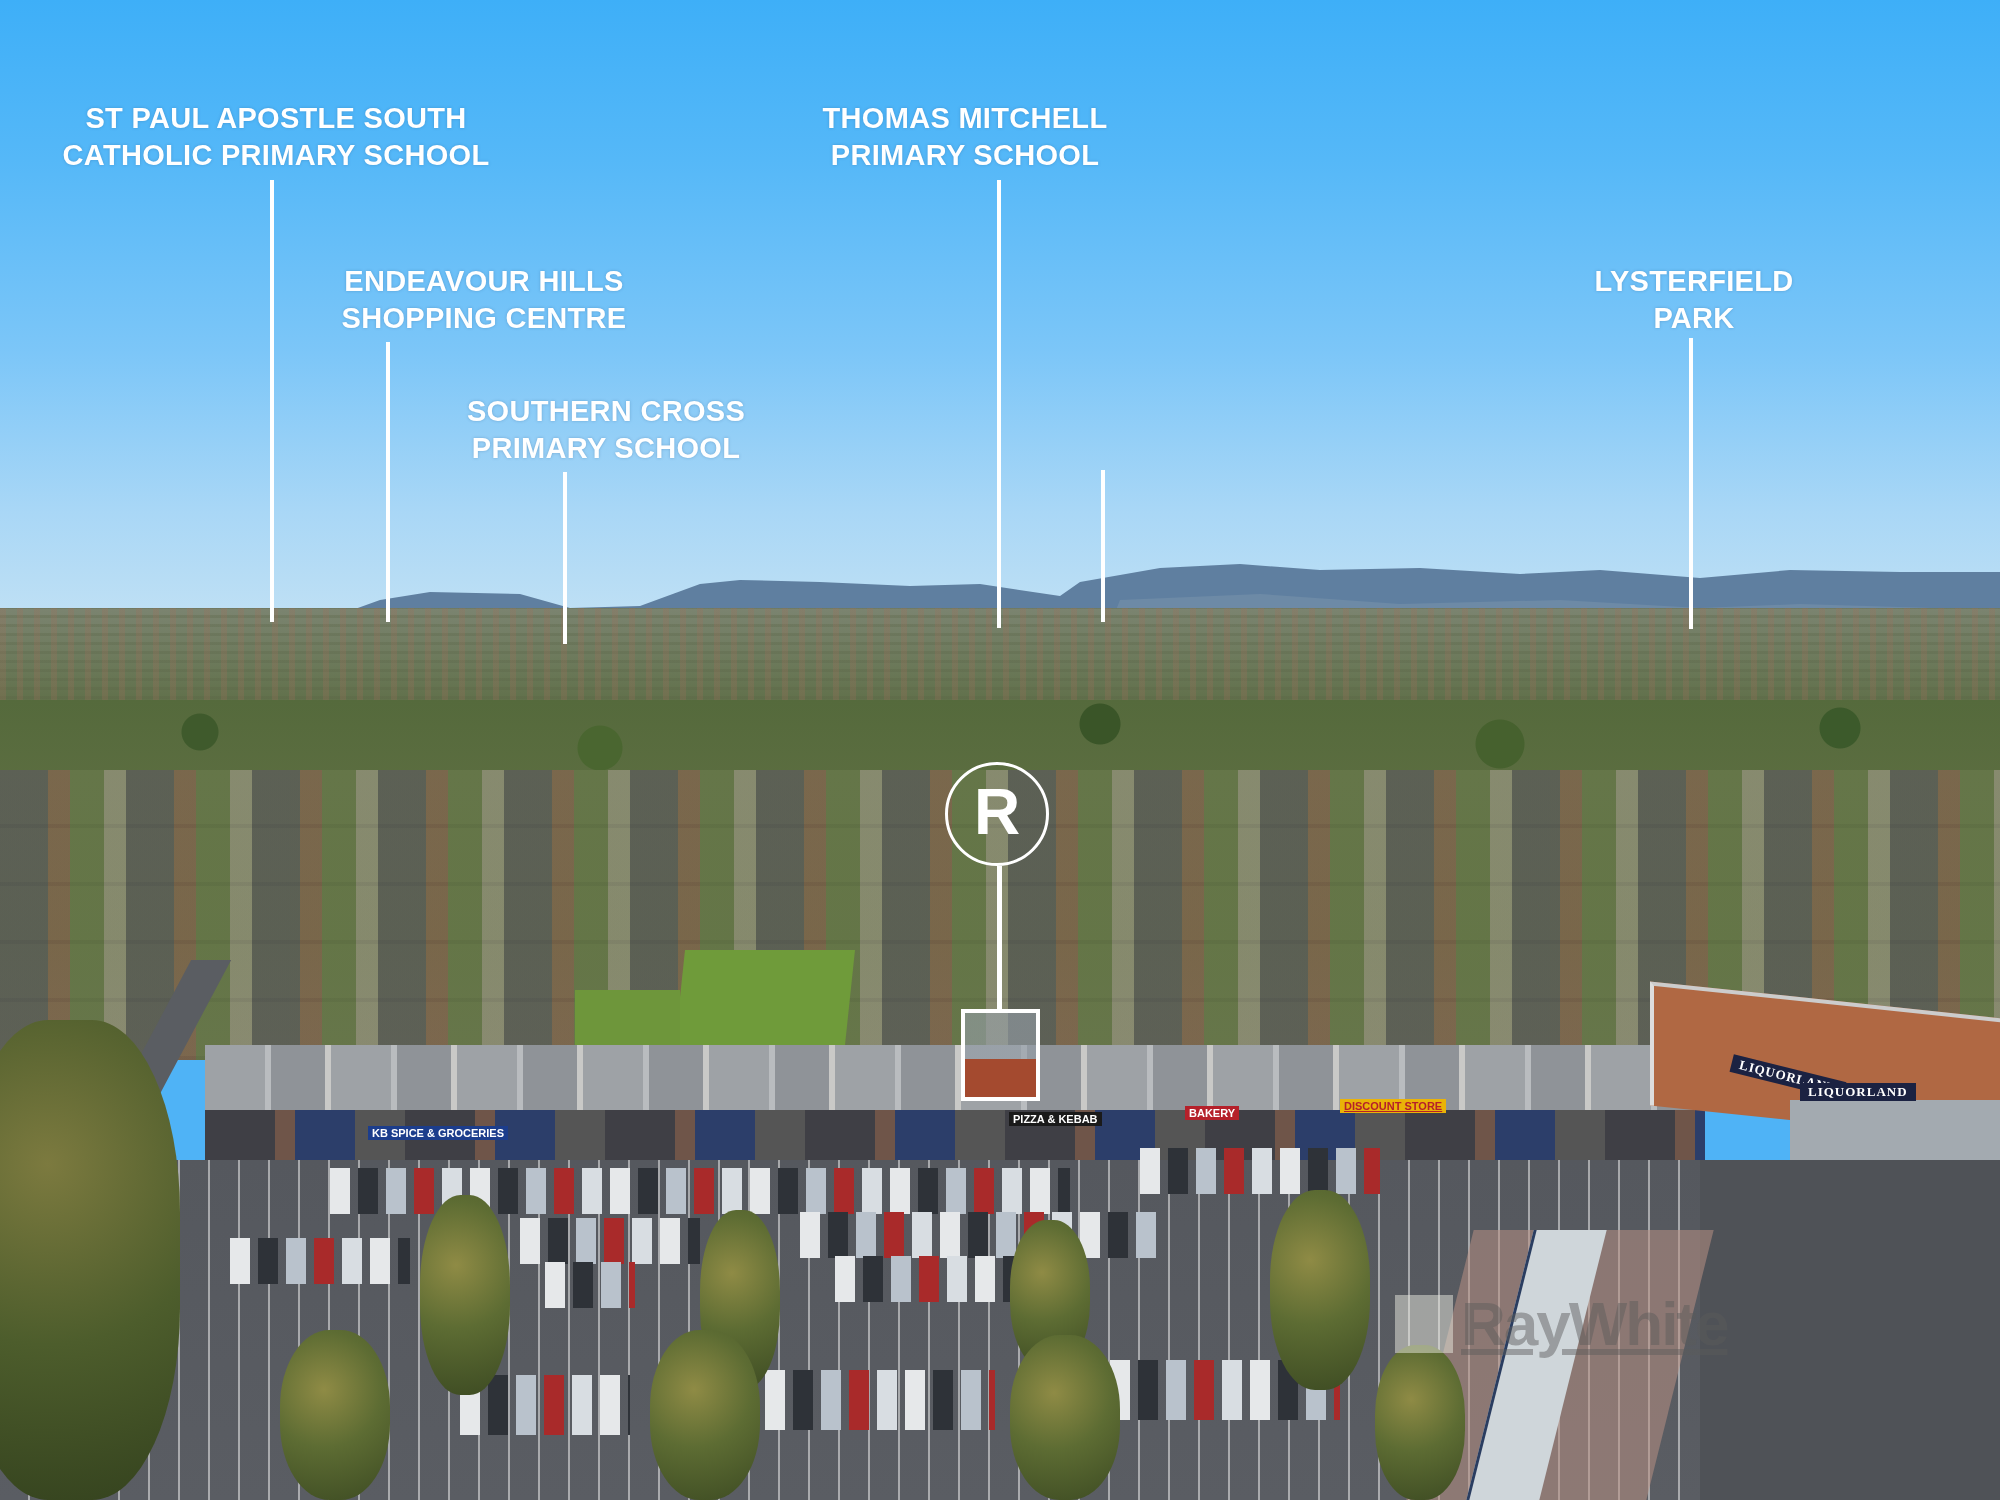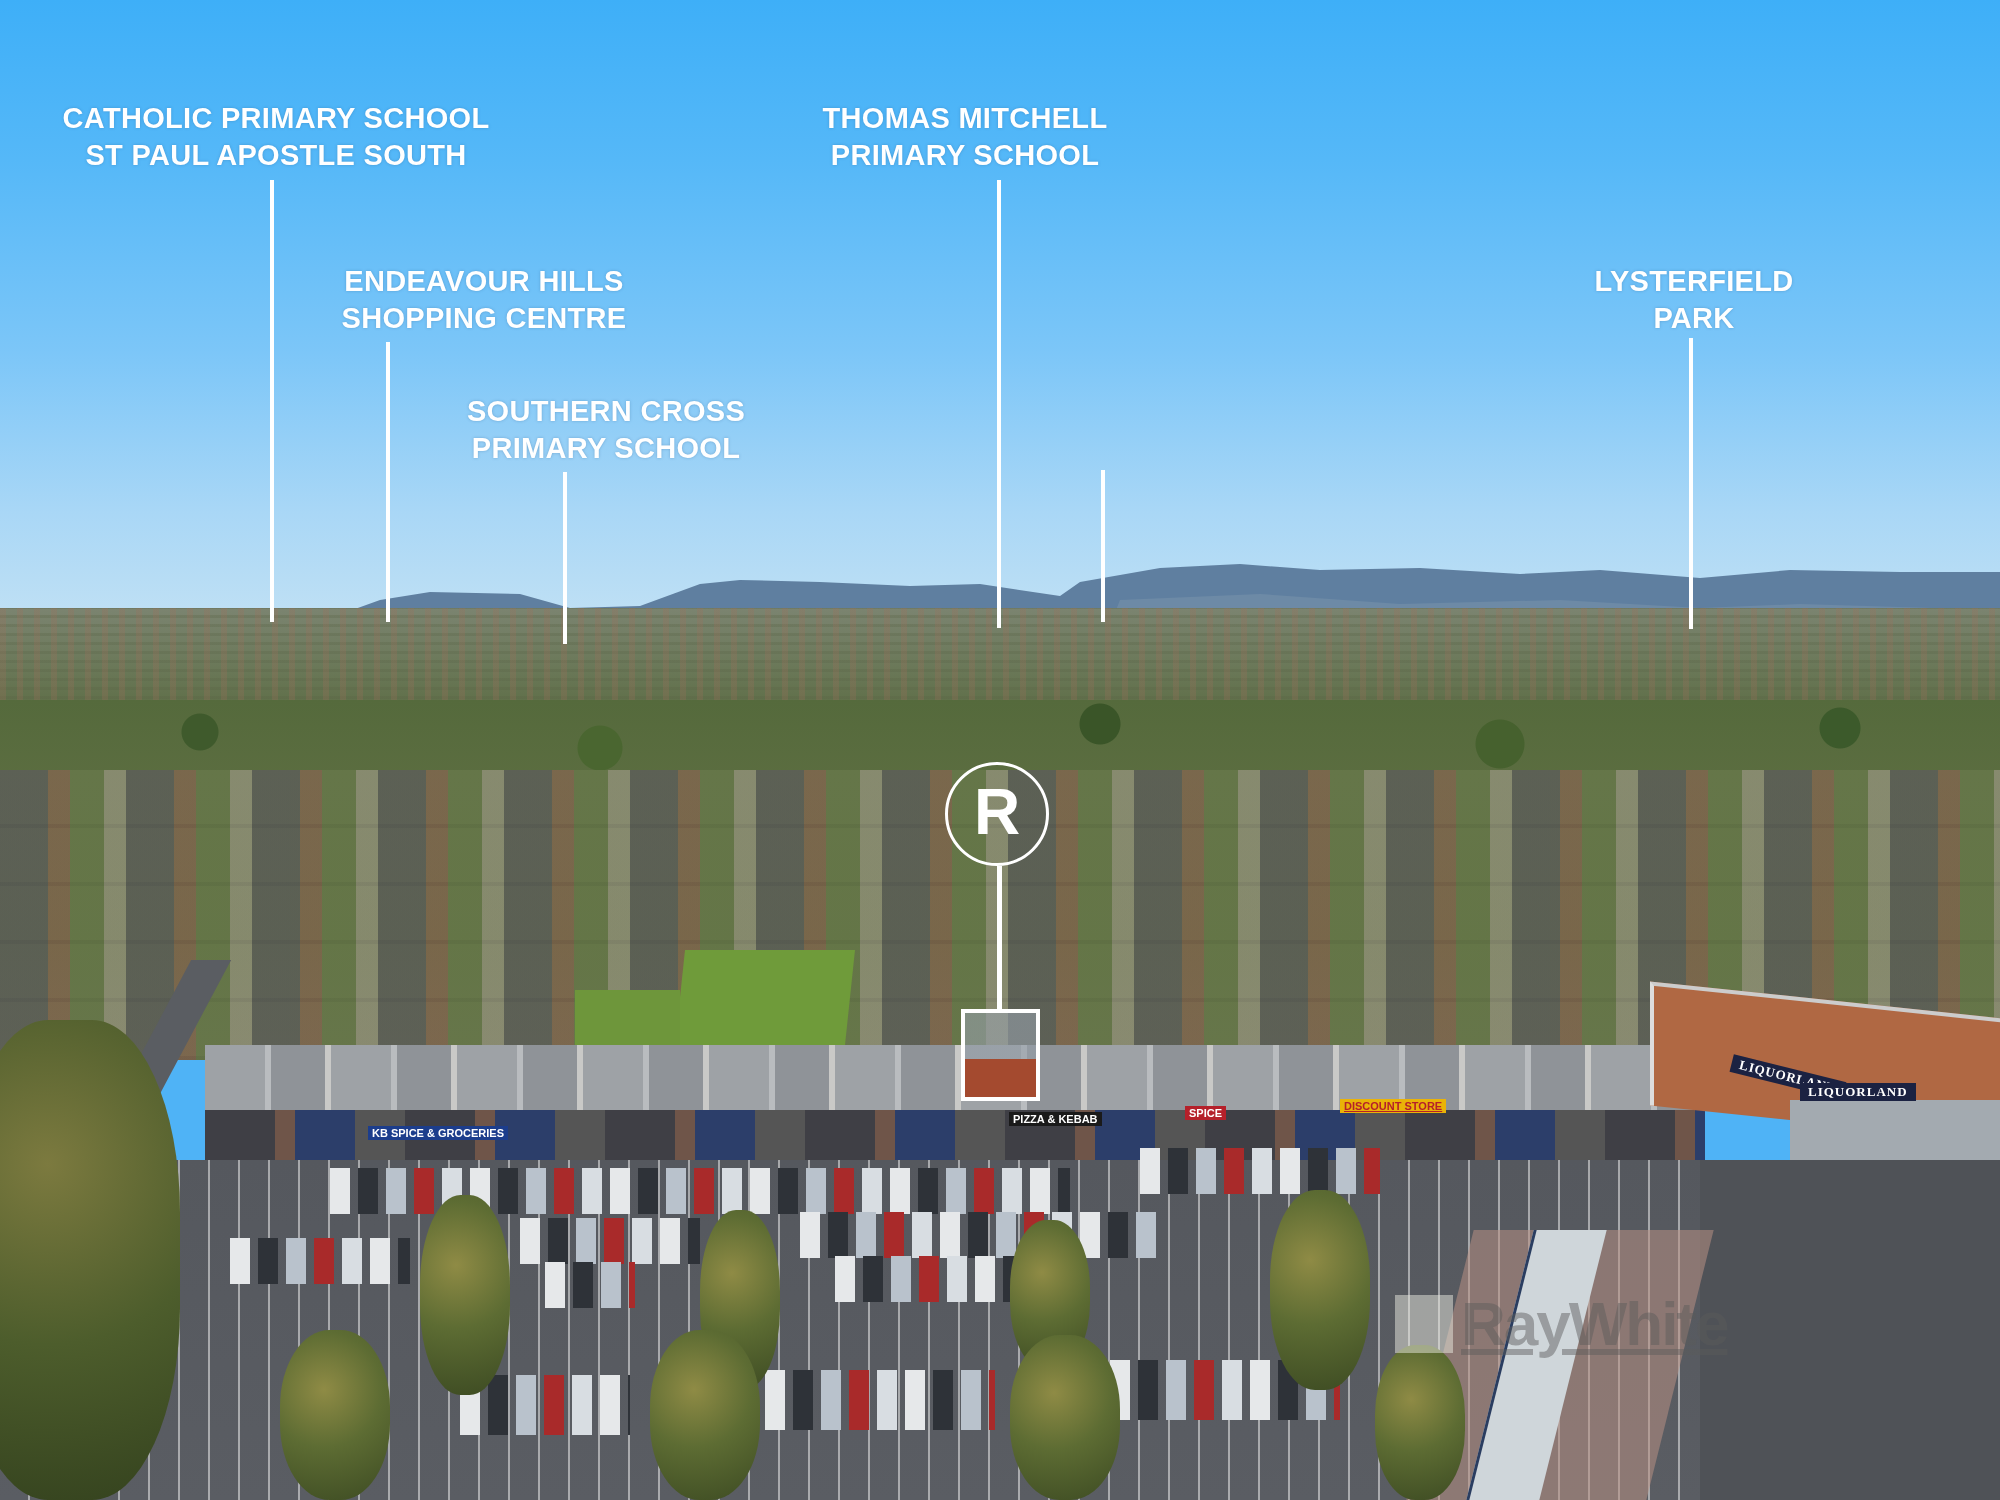--- a/index.html
+++ b/index.html
@@ -94,21 +94,21 @@
   <div class="near-suburbs"></div>
   <div class="side-road"></div>
   <div class="vacant-lot"></div>
   <div class="vacant-lot-2"></div>
 
   <div class="shop-roofs"></div>
   <div class="shop-fronts"></div>
 
   <div class="shop-sign" style="left:368px;top:1126px;background:#1c3d8c;">KB SPICE &amp; GROCERIES</div>
   <div class="shop-sign" style="left:1009px;top:1112px;background:#1a1a1a;">PIZZA &amp; KEBAB</div>
-  <div class="shop-sign" style="left:1185px;top:1106px;background:#b5202a;">SPICE</div>
+  <div class="shop-sign" style="left:1185px;top:1106px;background:#b5202a;">BAKERY</div>
   <div class="shop-sign" style="left:1340px;top:1099px;background:#eab308;color:#b5202a;text-decoration:underline;">DISCOUNT STORE</div>
 
   <div class="bigbox"></div>
   <div class="bigbox-lower"></div>
   <div class="liquor-sign" style="left:1730px;top:1068px;transform:rotate(14deg);">LIQUORLAND</div>
   <div class="liquor-sign" style="left:1800px;top:1083px;">LIQUORLAND</div>
 
   <div class="carpark"></div>
   <div class="road-right"></div>
   <div class="walkway-paving"></div>
@@ -135,22 +135,22 @@
   <div class="tree" style="left:1375px;top:1345px;width:90px;height:155px;"></div>
   <div class="left-trees"></div>
 
   <div class="property-outline"></div>
   <div class="r-stem"></div>
   <div class="r-marker">
     <span class="r-letter">R</span>
   </div>
 
   <div class="label" style="left:276px;top:100px;">
+    <div>ST PAUL APOSTLE SOUTH</div>
     <div>CATHOLIC PRIMARY SCHOOL</div>
-    <div>ST PAUL APOSTLE SOUTH</div>
   </div>
   <div class="pin-line" style="left:272px;top:180px;height:442px;"></div>
 
   <div class="label" style="left:484px;top:263px;">
     <div>ENDEAVOUR HILLS</div>
     <div>SHOPPING CENTRE</div>
   </div>
   <div class="pin-line" style="left:388px;top:342px;height:280px;"></div>
 
   <div class="label" style="left:606px;top:393px;">

